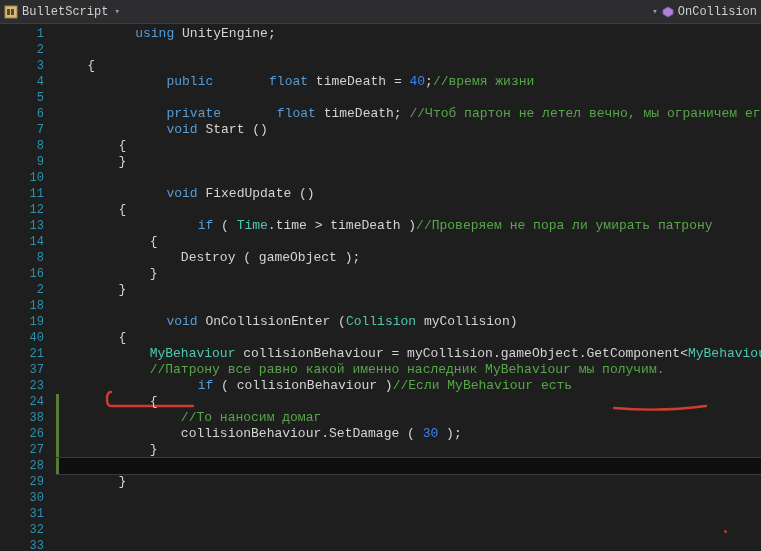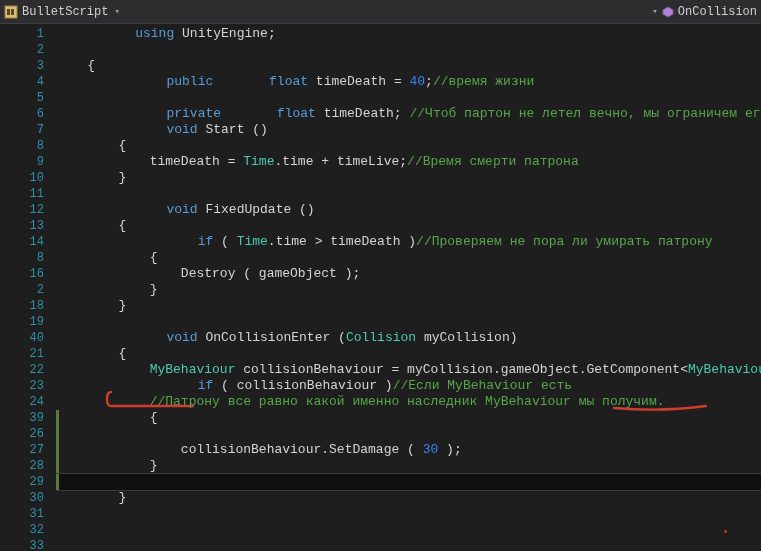--- a/index.html
+++ b/index.html
@@ -140,24 +140,24 @@
       <div class="ln">12</div>
       <div class="ln">13</div>
       <div class="ln">14</div>
       <div class="ln">8</div>
       <div class="ln">16</div>
       <div class="ln">2</div>
       <div class="ln">18</div>
       <div class="ln">19</div>
       <div class="ln">40</div>
       <div class="ln">21</div>
-      <div class="ln">22</div>
+      <div class="ln">37</div>
       <div class="ln">23</div>
       <div class="ln">24</div>
-      <div class="ln">39</div>
+      <div class="ln">38</div>
       <div class="ln">26</div>
       <div class="ln">27</div>
       <div class="ln">28</div>
       <div class="ln">29</div>
       <div class="ln">30</div>
       <div class="ln">31</div>
       <div class="ln">32</div>
       <div class="ln">33</div>
     </div>
   <div class="code" id="code">
@@ -174,36 +174,35 @@
     </div>
     <div class="red-dot" style="left:668px; top:506px;"></div>
   <div class="line"><span class="pl">    </span><span class="kw">using</span><span class="pl"> </span><span class="pl">UnityEngine</span><span class="pl">;</span></div>
       <div class="line"></div>
       <div class="line"><span class="pl">    </span><span class="pl">{</span></div>
       <div class="line"><span class="pl">        </span><span class="kw">public</span><span class="pl"> </span><span class="kw">float</span><span class="pl"> timeDeath = </span><span class="num">40</span><span class="pl">;</span><span class="cm">//время жизни</span></div>
       <div class="line"></div>
       <div class="line"><span class="pl">        </span><span class="kw">private</span><span class="pl"> </span><span class="kw">float</span><span class="pl"> timeDeath; </span><span class="cm">//Чтоб партон не летел вечно, мы ограничем его время жизни</span></div>
       <div class="line"><span class="pl">        </span><span class="kw">void</span><span class="pl"> Start ()</span></div>
       <div class="line"><span class="pl">        </span><span class="pl">{</span></div>
-      <div class="line"><span class="pl">            </span><span class="pl">timeDeath = </span><span class="type">Time</span><span class="pl">.time + timeLive;</span><span class="cm">//Время смерти патрона</span></div>
       <div class="line"><span class="pl">        </span><span class="pl">}</span></div>
       <div class="line"></div>
       <div class="line"><span class="pl">        </span><span class="kw">void</span><span class="pl"> FixedUpdate ()</span></div>
       <div class="line"><span class="pl">        </span><span class="pl">{</span></div>
       <div class="line"><span class="pl">            </span><span class="kw">if</span><span class="pl"> ( </span><span class="type">Time</span><span class="pl">.time &gt; timeDeath )</span><span class="cm">//Проверяем не пора ли умирать патрону</span></div>
       <div class="line"><span class="pl">            </span><span class="pl">{</span></div>
       <div class="line"><span class="pl">                </span><span class="pl">Destroy ( gameObject );</span></div>
       <div class="line"><span class="pl">            </span><span class="pl">}</span></div>
       <div class="line"><span class="pl">        </span><span class="pl">}</span></div>
       <div class="line"></div>
       <div class="line"><span class="pl">        </span><span class="kw">void</span><span class="pl"> OnCollisionEnter (</span><span class="type">Collision</span><span class="pl"> myCollision)</span></div>
       <div class="line"><span class="pl">        </span><span class="pl">{</span></div>
       <div class="line"><span class="pl">            </span><span class="type">MyBehaviour</span><span class="pl"> collisionBehaviour = myCollision.gameObject.GetComponent&lt;</span><span class="type">MyBehaviour</span></div>
+      <div class="line"><span class="pl">            </span><span class="cm">//Патрону все равно какой именно наследник MyBehaviour мы получим.</span></div>
       <div class="line"><span class="pl">            </span><span class="kw">if</span><span class="pl"> ( collisionBehaviour )</span><span class="cm">//Если MyBehaviour есть</span></div>
-      <div class="line"><span class="pl">            </span><span class="cm">//Патрону все равно какой именно наследник MyBehaviour мы получим.</span></div>
       <div class="line"><div class="margin-bar"></div><span class="pl">            </span><span class="pl">{</span></div>
-      <div class="line"><div class="margin-bar"></div><span class="pl">                </span></div>
+      <div class="line"><div class="margin-bar"></div><span class="pl">                </span><span class="cm">//То наносим домаг</span></div>
       <div class="line"><div class="margin-bar"></div><span class="pl">                </span><span class="pl">collisionBehaviour.SetDamage ( </span><span class="num">30</span><span class="pl"> );</span></div>
       <div class="line"><div class="margin-bar"></div><span class="pl">            </span><span class="pl">}</span></div>
       <div class="line current"><div class="margin-bar"></div></div>
       <div class="line"><span class="pl">        </span><span class="pl">}</span></div>
     </div>
 </div>
 
 </body></html>

